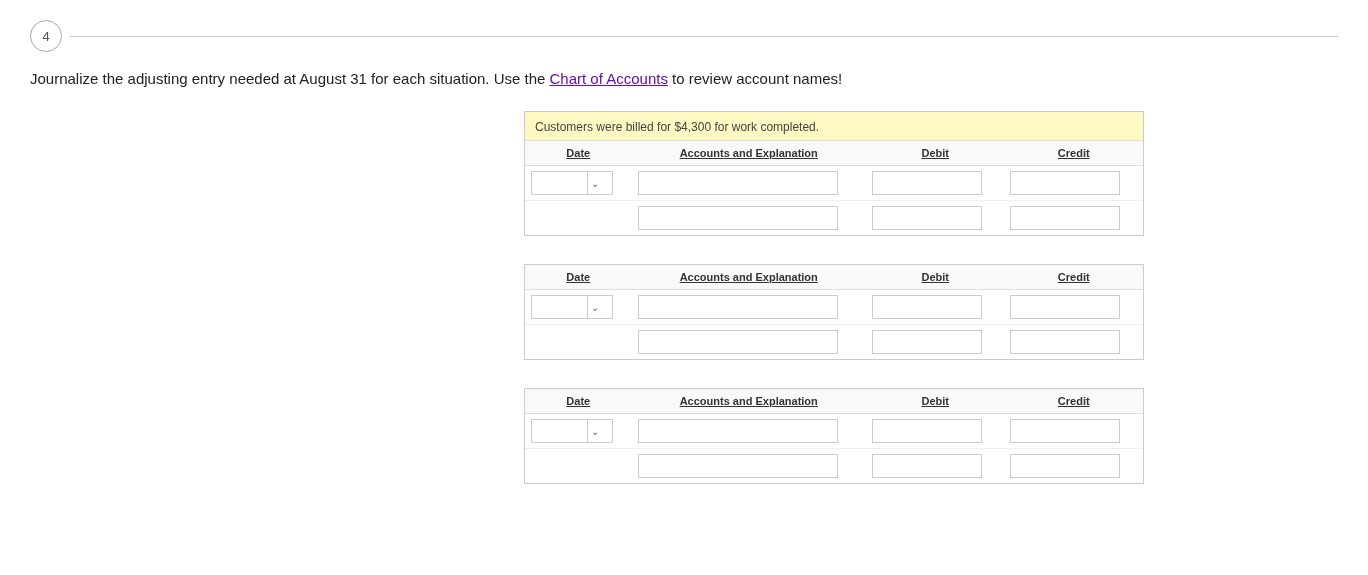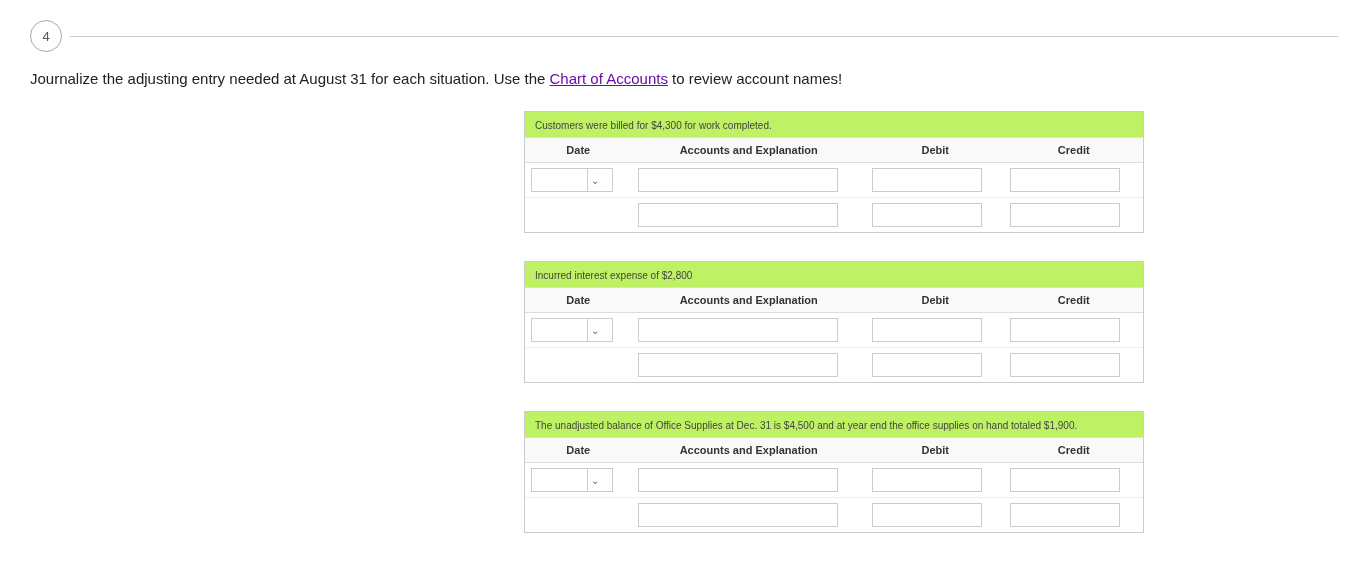--- a/index.html
+++ b/index.html
@@ -62,40 +62,41 @@
       margin-left: 300px;
     }
 
     .journal-card {
       border: 1px solid #ccc;
       width: 620px;
       background: #fff;
     }
 
     .journal-description {
-      font-size: 10px;
+      font-size: 12px;
       color: #444;
       padding: 8px 10px 6px 10px;
       border-bottom: 1px solid #ddd;
-      background: #bef264;
+      background: #fef9c3;
     }
 
     .journal-table {
       width: 100%;
       border-collapse: collapse;
     }
 
     .journal-table thead tr th {
       font-size: 11px;
       font-weight: bold;
       color: #333;
       padding: 6px 8px;
       text-align: center;
       border-bottom: 1px solid #ddd;
       background: #f9f9f9;
+      text-decoration: underline;
     }
 
     .journal-table thead tr th:first-child {
       width: 100px;
     }
 
     .journal-table thead tr th:nth-child(2) {
       width: 220px;
       margin-top: 39px;
     }
@@ -216,21 +217,20 @@
           </td>
           <td>
             <input class="input-field input-amount" type="text" style="">
           </td>
         </tr>
       </tbody>
     </table>
   </div>
 
   <div class="journal-card">
-    <div class="journal-description">Incurred interest expense of $2,800</div>
     <table class="journal-table">
       <thead>
         <tr>
           <th>Date</th>
           <th>Accounts and Explanation</th>
           <th>Debit</th>
           <th>Credit</th>
         </tr>
       </thead>
       <tbody>
@@ -261,21 +261,20 @@
           </td>
           <td>
             <input class="input-field input-amount" type="text" style="">
           </td>
         </tr>
       </tbody>
     </table>
   </div>
 
   <div class="journal-card">
-    <div class="journal-description">The unadjusted balance of Office Supplies at Dec. 31 is $4,500 and at year end the office supplies on hand totaled $1,900.</div>
     <table class="journal-table">
       <thead>
         <tr>
           <th>Date</th>
           <th>Accounts and Explanation</th>
           <th>Debit</th>
           <th>Credit</th>
         </tr>
       </thead>
       <tbody>

